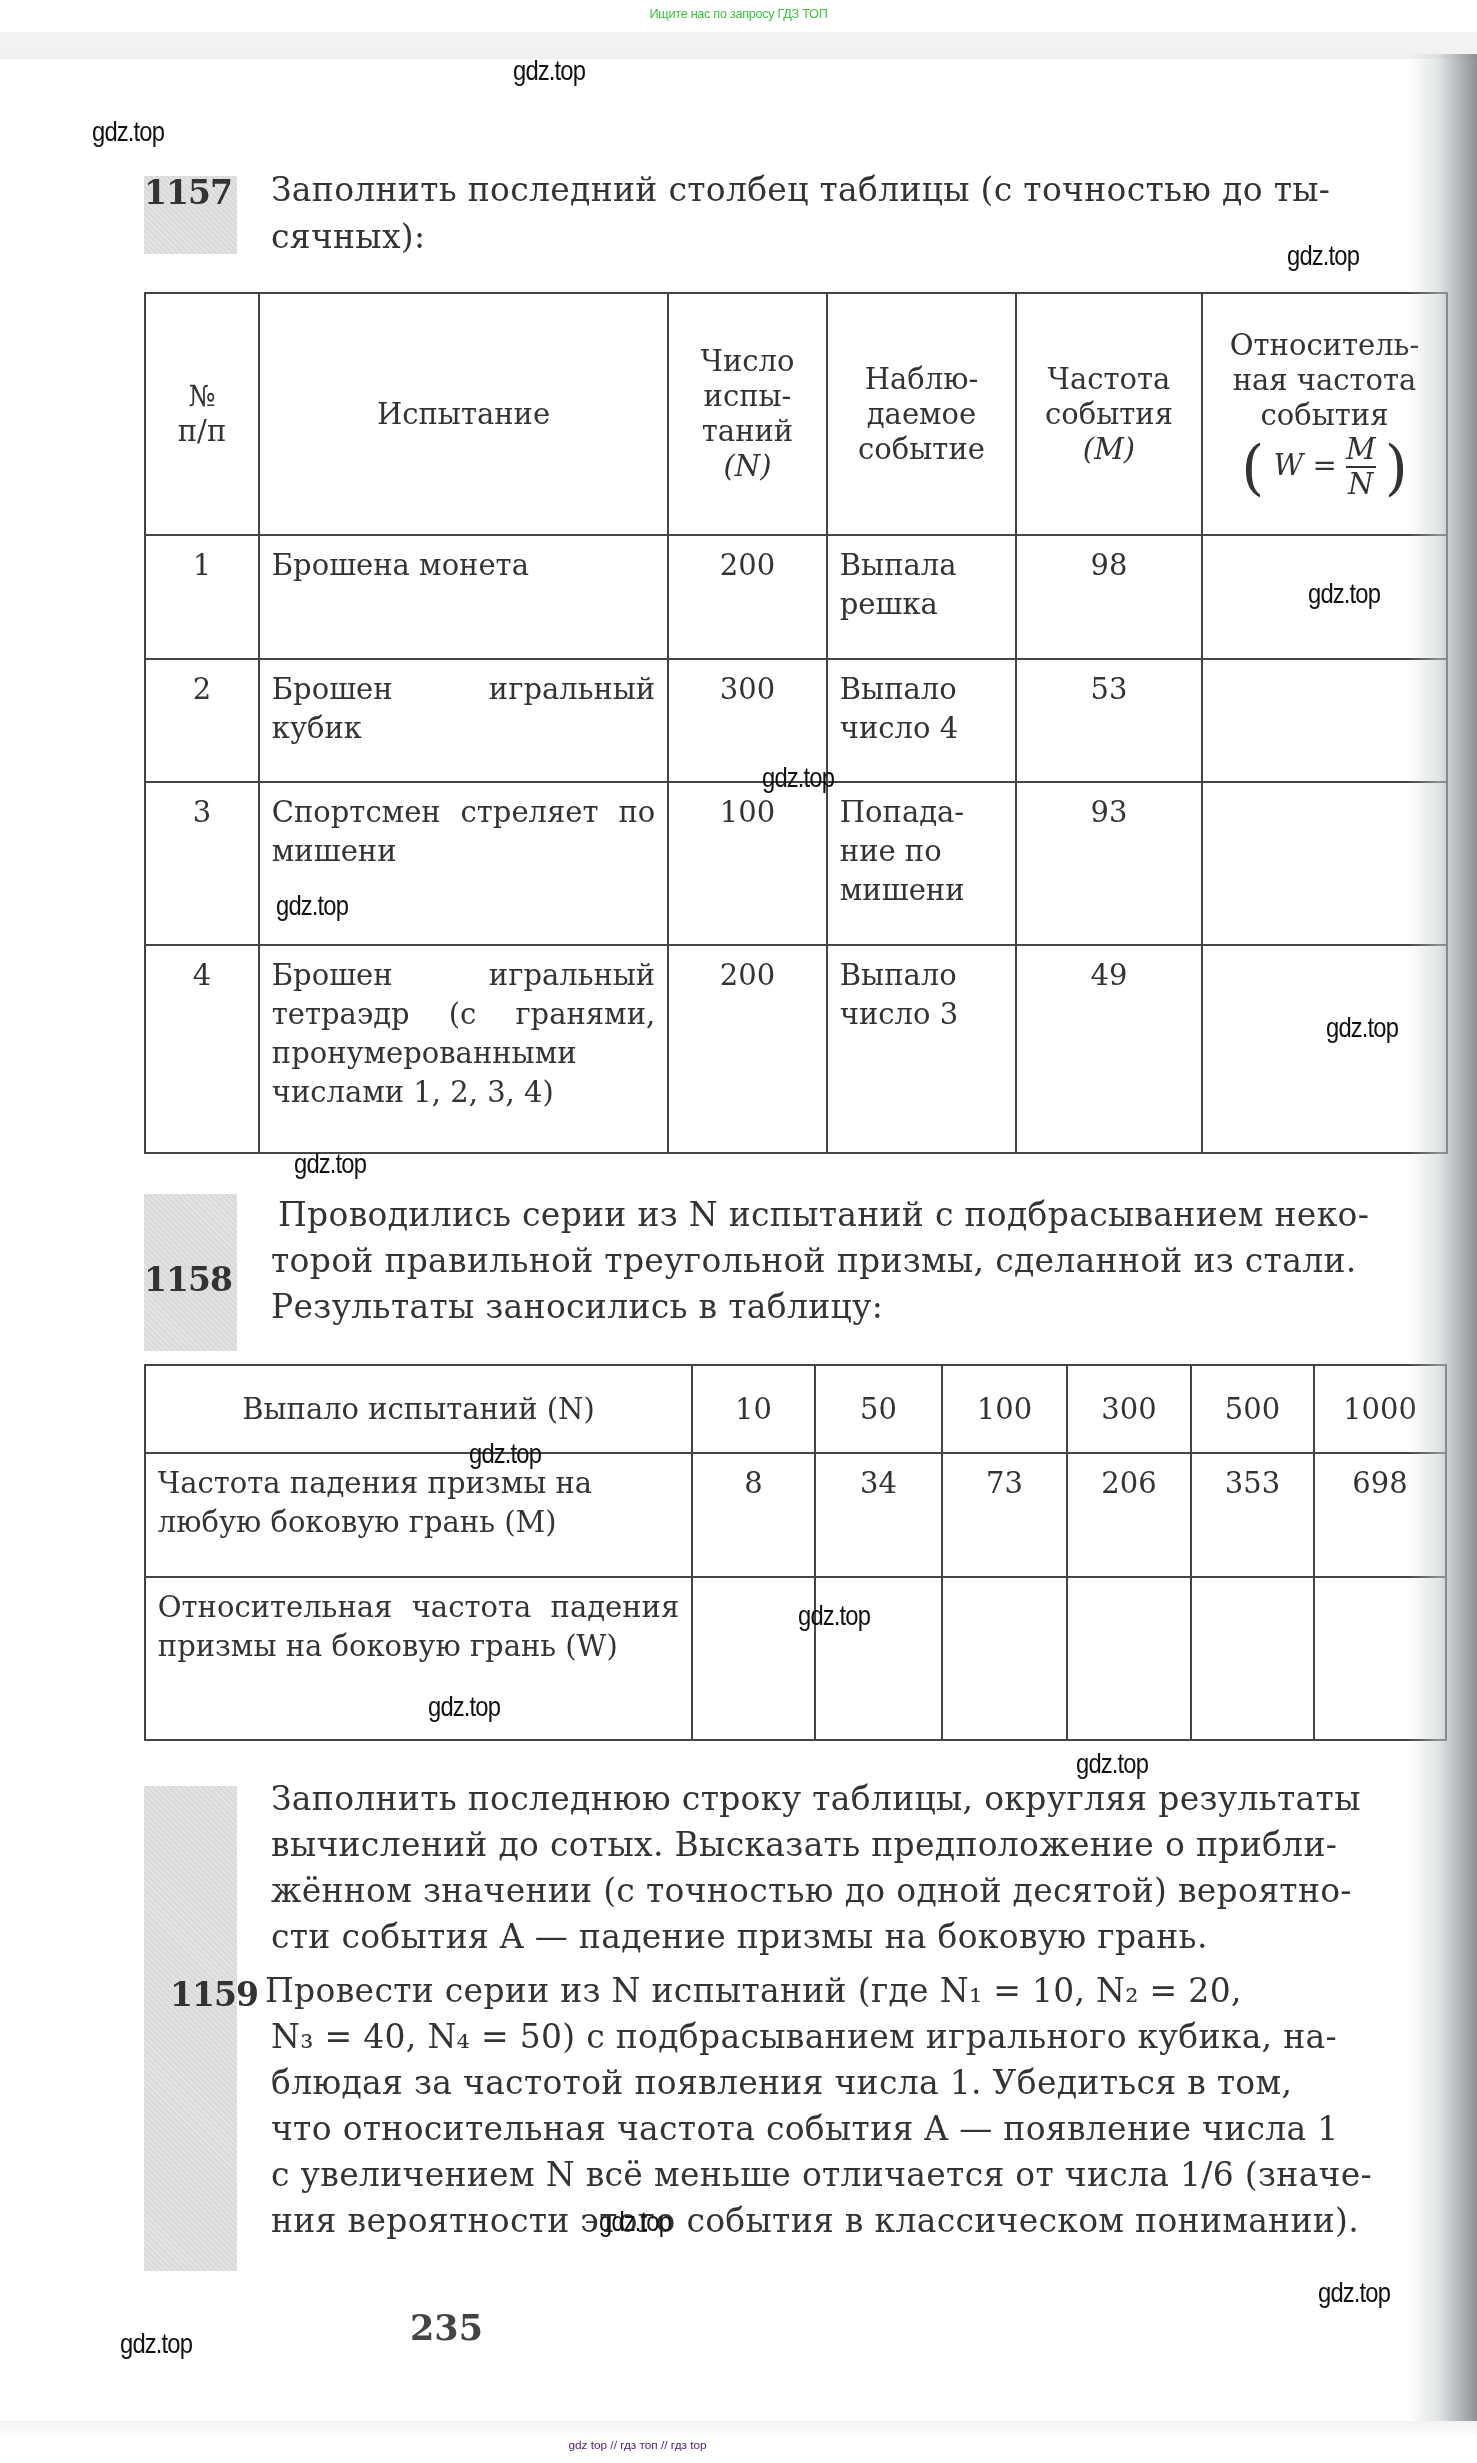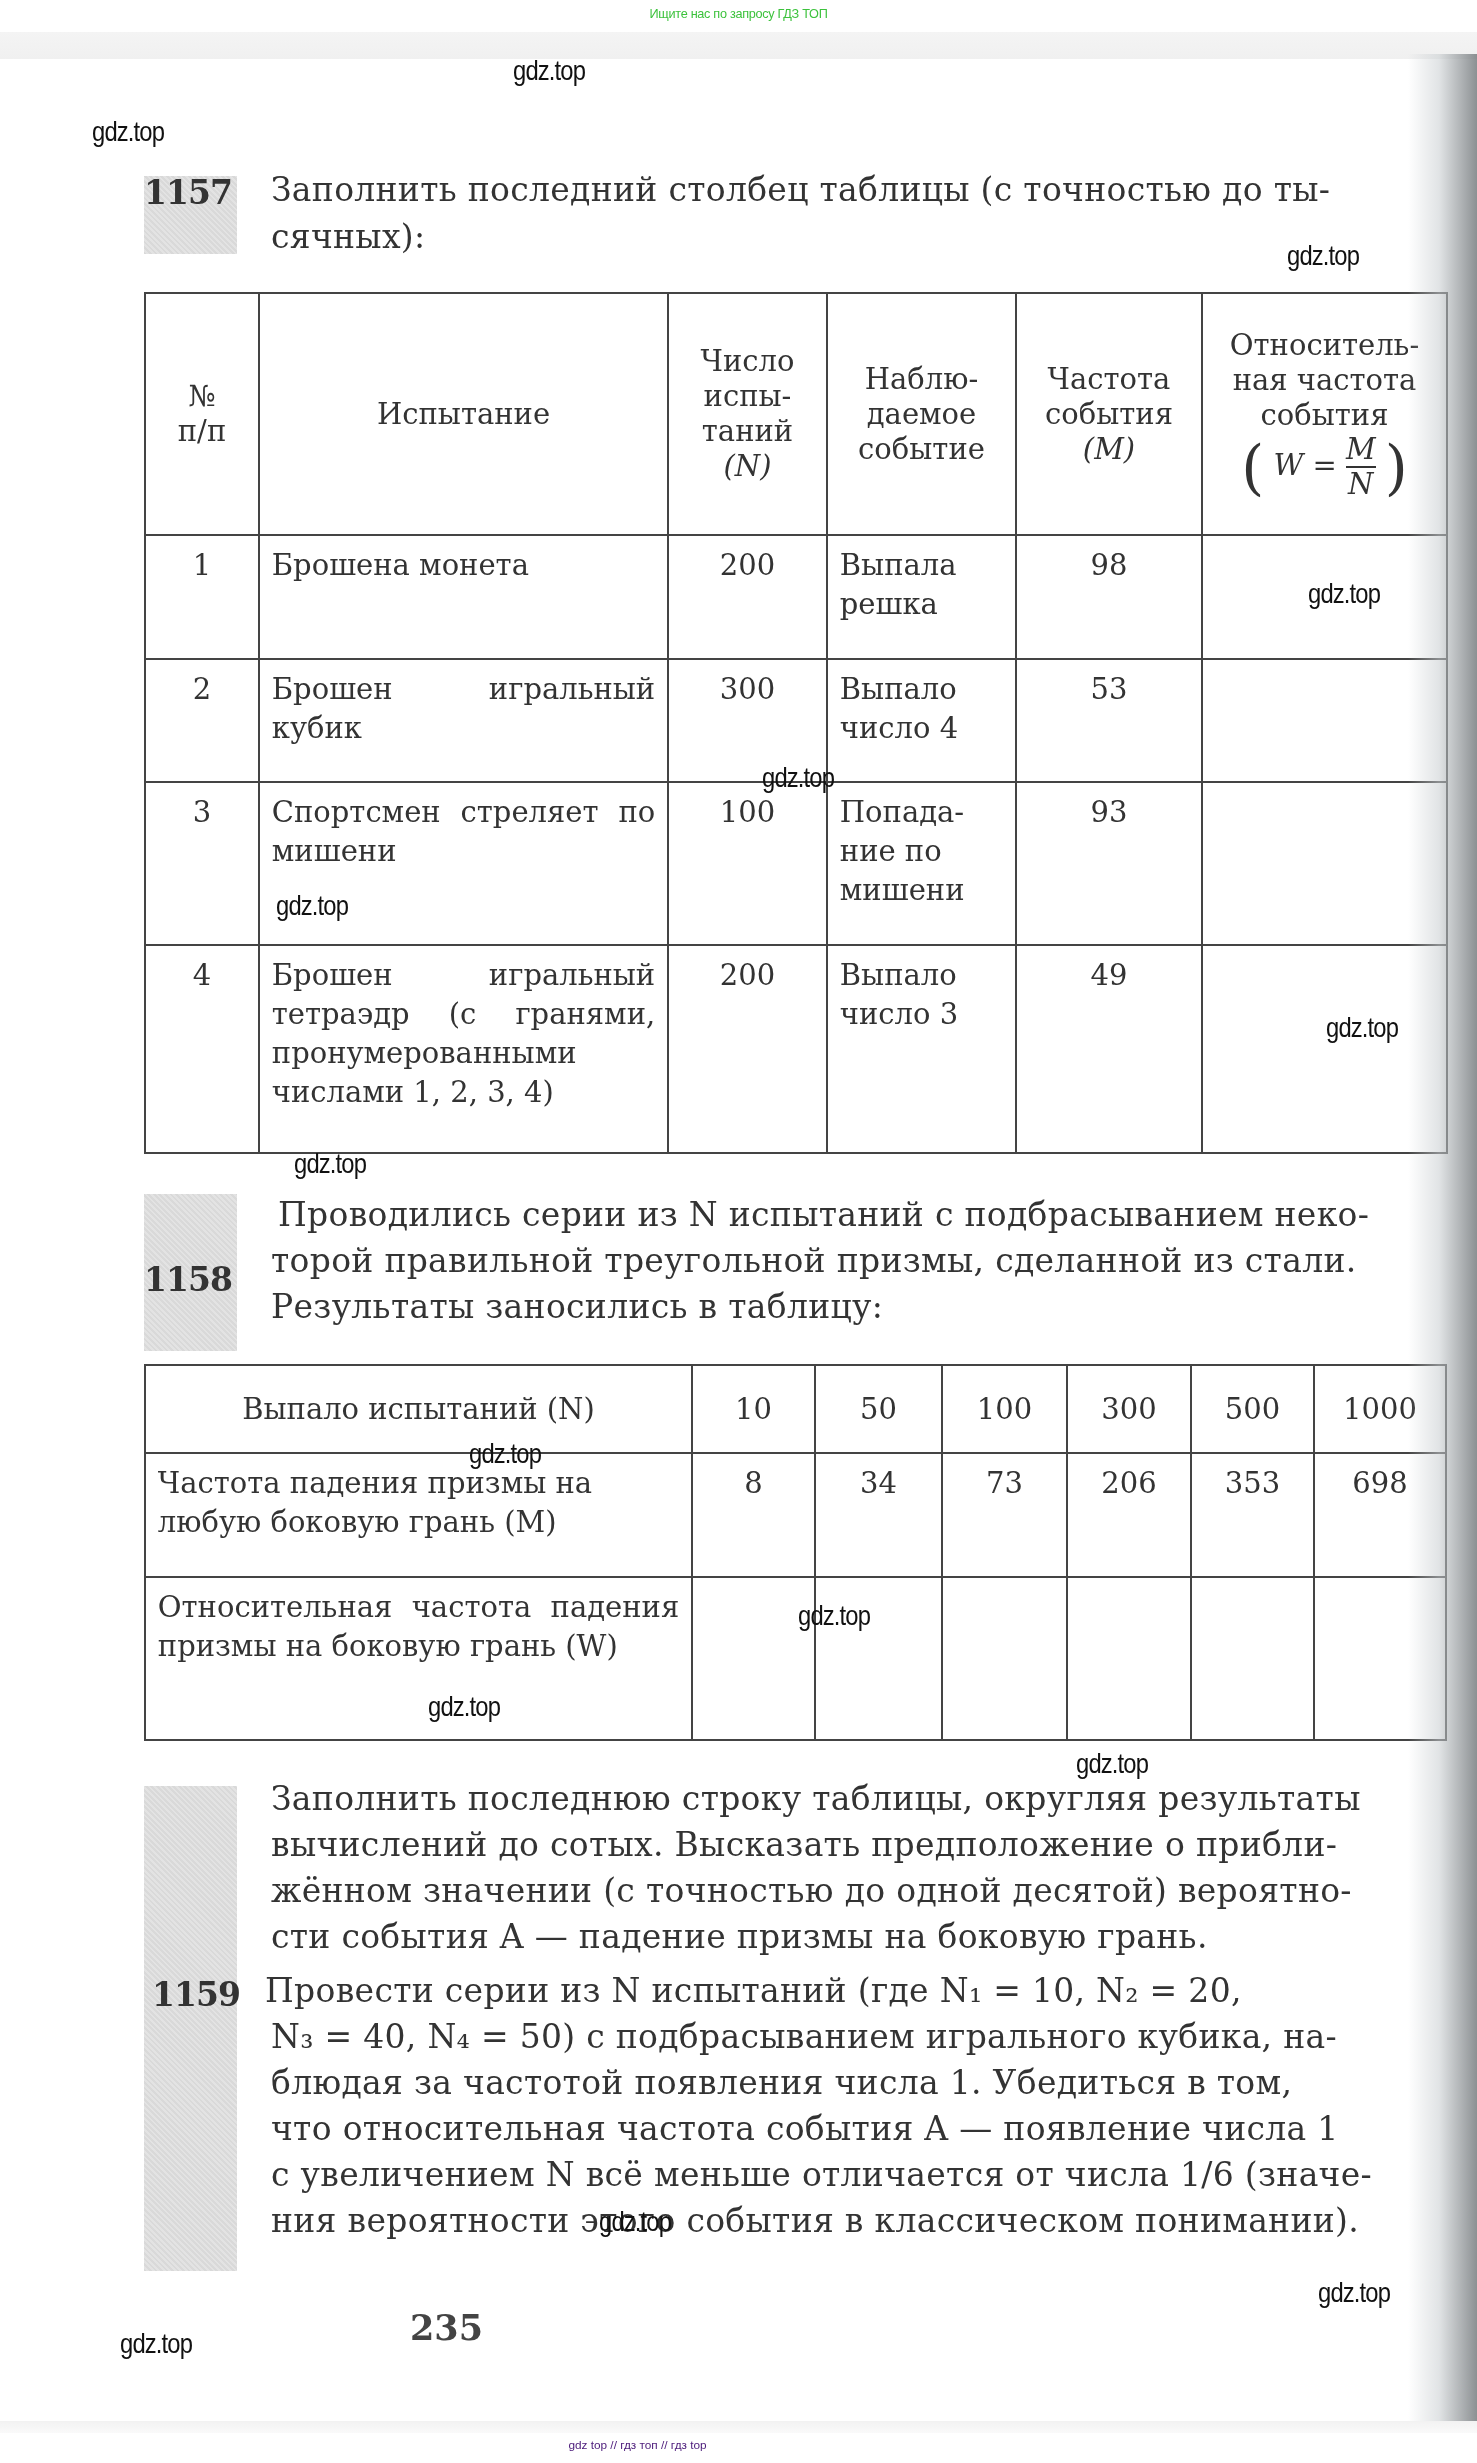--- a/index.html
+++ b/index.html
@@ -214,21 +214,21 @@
     <td></td>
   </tr>
 </tbody>
   </table>
 
 <div class="ptext" style="left:271px;top:1776px;width:1174px;">Заполнить последнюю строку таблицы, округляя результаты</div>
 <div class="ptext" style="left:271px;top:1822px;width:1174px;">вычислений до сотых. Высказать предположение о прибли-</div>
 <div class="ptext" style="left:271px;top:1868px;width:1174px;">жённом значении (с точностью до одной десятой) вероятно-</div>
 <div class="ptext" style="left:271px;top:1914px;width:1174px;">сти события A — падение призмы на боковую грань.</div>
 
-<div class="prob-num" style="left:132px;top:1975px;padding-left:20px;">1159</div>
+<div class="prob-num" style="left:150px;top:1975px;padding-left:20px;">1159</div>
 <div class="ptext" style="left:265px;top:1968px;width:1180px;">Провести серии из N испытаний (где N₁ = 10, N₂ = 20,</div>
 <div class="ptext" style="left:271px;top:2014px;width:1174px;">N₃ = 40, N₄ = 50) с подбрасыванием игрального кубика, на-</div>
 <div class="ptext" style="left:271px;top:2060px;width:1174px;">блюдая за частотой появления числа 1. Убедиться в том,</div>
 <div class="ptext" style="left:271px;top:2106px;width:1174px;">что относительная частота события A — появление числа 1</div>
 <div class="ptext" style="left:271px;top:2152px;width:1174px;">с увеличением N всё меньше отличается от числа 1/6 (значе-</div>
 <div class="ptext" style="left:271px;top:2198px;width:1174px;">ния вероятности этого события в классическом понимании).</div>
 
 <div class="page-number">235</div>
 
 <div id="wm-layer">

